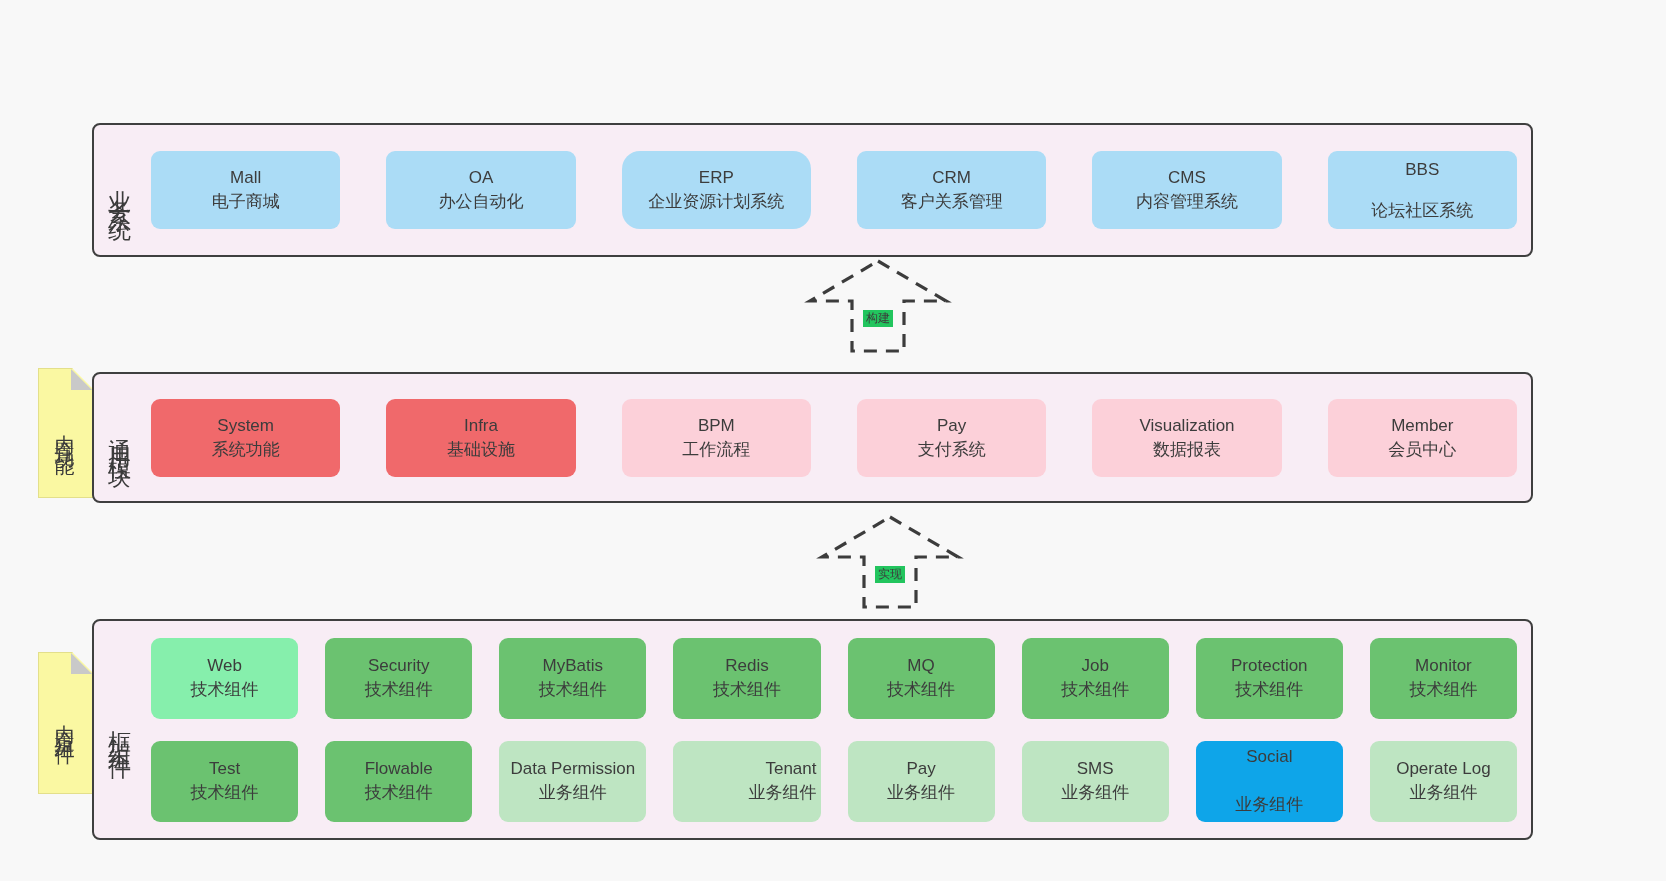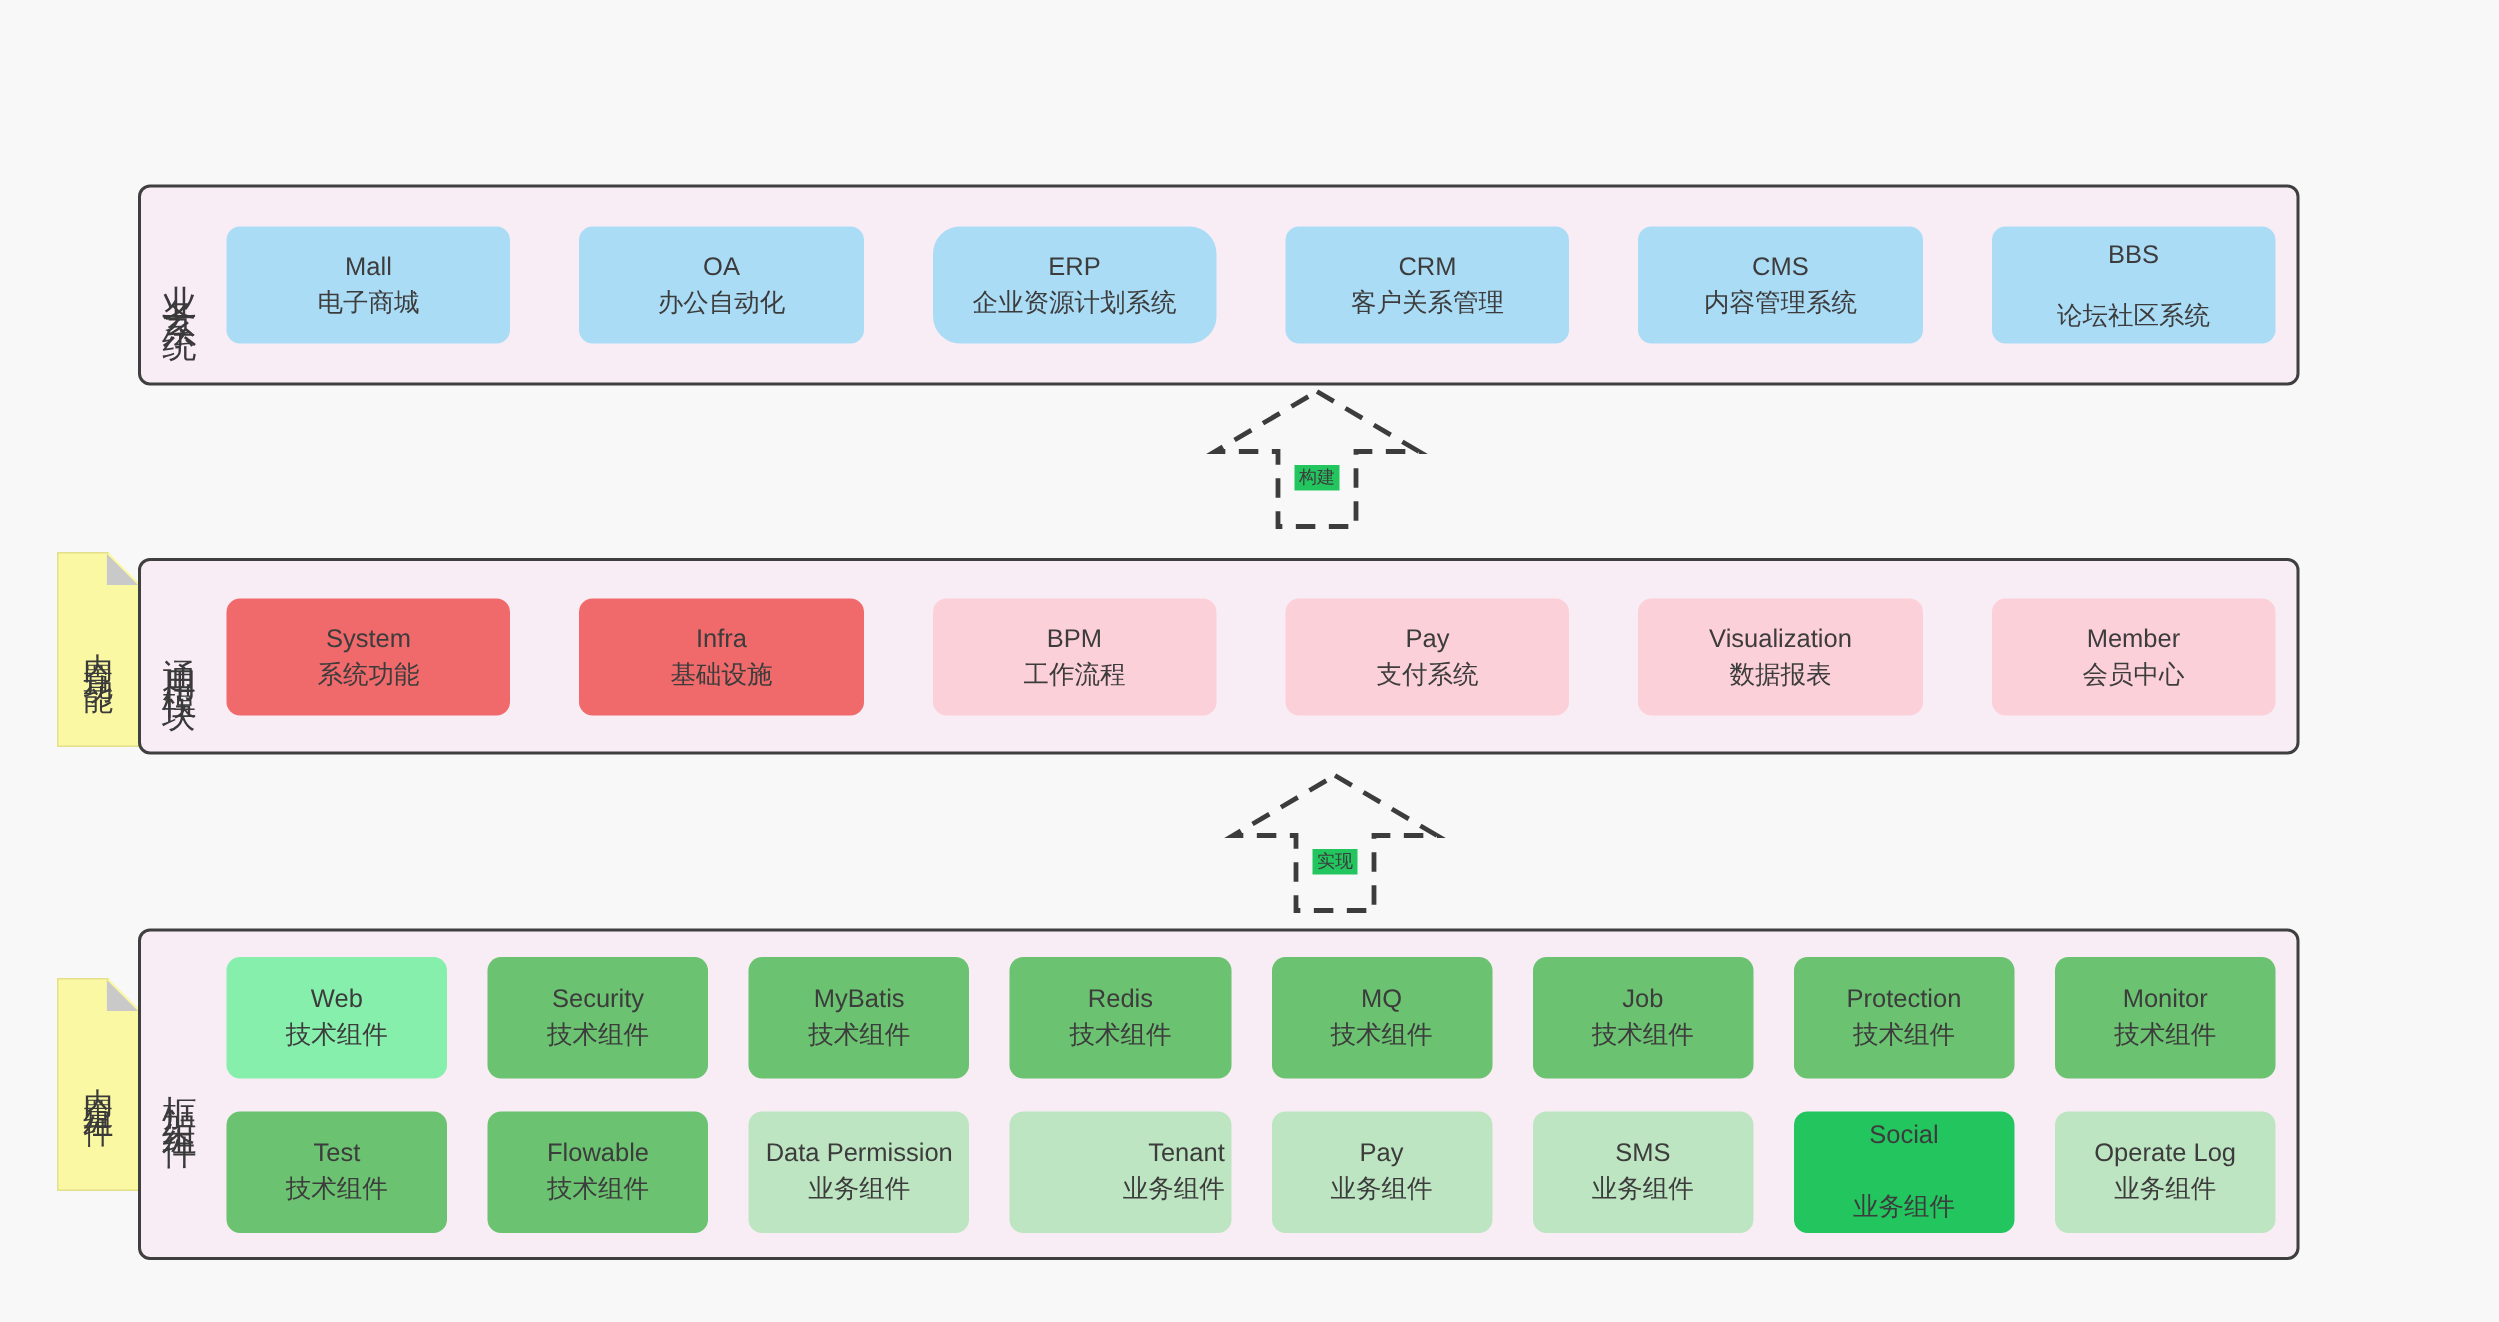--- a/index.html
+++ b/index.html
@@ -199,21 +199,21 @@
             <div>业务组件</div>
           </div>
           <div class="box" style="background: rgb(190, 229, 194);">
             <div>Pay</div>
             <div>业务组件</div>
           </div>
           <div class="box" style="background: rgb(190, 229, 194);">
             <div>SMS</div>
             <div>业务组件</div>
           </div>
-          <div class="box" style="background: #22c55e; gap: 24px;">
+          <div class="box" style="background: #0ea5e9; gap: 24px;">
             <div>Social</div>
             <div>业务组件</div>
           </div>
           <div class="box" style="background: rgb(190, 229, 194);">
             <div>Operate Log</div>
             <div>业务组件</div>
           </div>
         </div>
     </div>
   </div>

